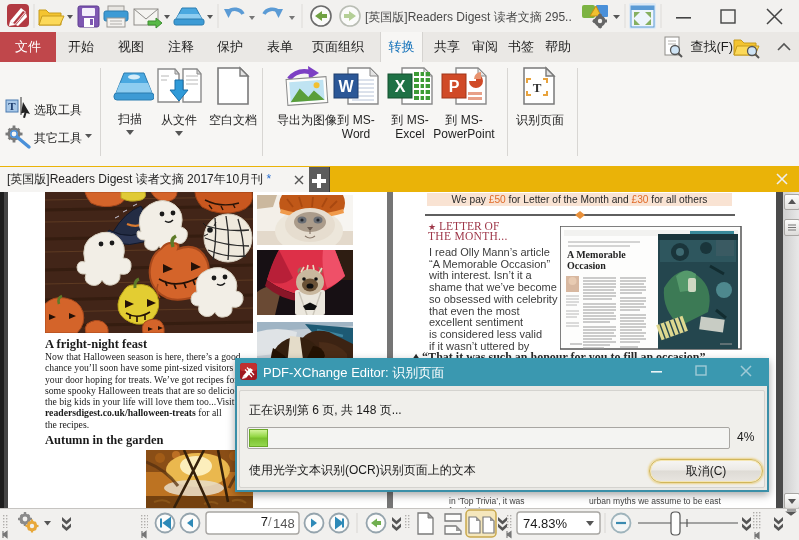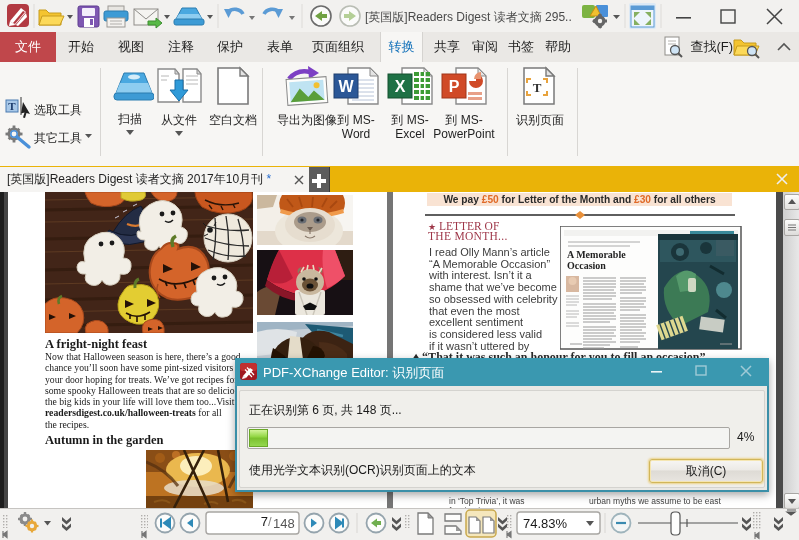--- a/index.html
+++ b/index.html
@@ -477,21 +477,21 @@
   <ellipse cx="37" cy="51" rx="5.5" ry="4" fill="#101010"></ellipse>
   <path d="M37 55 l0 5 M32 61 q5 4 10 0" stroke="#101010" stroke-width="1.4" fill="none"></path>
   <circle cx="27" cy="38" r="3" fill="#0c0c0c"></circle>
         <circle cx="49" cy="39" r="3" fill="#0c0c0c"></circle>
   <path d="M0 64 q22 8 46 6 l6 20 l-52 0z" fill="#dcdfe0"></path>
   <path d="M30 70 l8 2 l-2 18 l-8 0z" fill="#e8e2d2"></path>
  </svg>
 </div>
 <div id="rpage">
  
- <div style="position:absolute;left:34px;top:1px;width:305px;height:13px;background:#f9e3d3;text-align:center;font-size:10.2px;font-weight:bold;color:#2a2a2a;line-height:13px">We pay <span style="color:#e06a28">£50</span> for Letter of the Month and <span style="color:#e06a28">£30</span> for all others</div>
+ <div style="position:absolute;left:34px;top:1px;width:305px;height:13px;background:#f9e3d3;text-align:center;font-size:10.2px;font-weight:normal;color:#2a2a2a;line-height:13px">We pay <span style="color:#e06a28">£50</span> for Letter of the Month and <span style="color:#e06a28">£30</span> for all others</div>
  <svg width="310" height="10" style="position:absolute;left:32px;top:18px">
   <line x1="0" y1="5" x2="310" y2="5" stroke="#2a2a2a" stroke-width="1.5"></line>
   <path d="M150 5 l5 -4 l5 4 l-5 4 z" fill="#e8903a"></path>
  </svg>
  <div class="serif" style="position:absolute;left:35px;top:30px;font-size:11.5px;font-weight:normal;color:#9e3648;line-height:9px">
   <span style="font-size:9px">★</span> LETTER OF<br><span style="letter-spacing:.3px">THE MONTH...</span>
  </div>
  <div style="position:absolute;left:36px;top:55px;width:160px;font-size:11px;line-height:11.7px;color:#3c3c3c">I read Olly Mann’s article<br>“A Memorable Occasion”<br>with interest. Isn’t it a<br>shame that we’ve become<br>so obsessed with celebrity<br>that even the most<br>excellent sentiment<br>is considered less valid<br>if it wasn’t uttered by</div>
  
  <svg width="182" height="124" style="position:absolute;left:167px;top:34px">
@@ -717,14 +717,14 @@
  </svg>
 </div>
 <div id="dlgbody"></div>
 <div id="dlginner"></div>
 <div style="position:absolute;left:14px;top:44px;font-size:12px;color:#1a1a1a">正在识别第 6 页, 共 148 页...</div>
 <div style="position:absolute;left:12px;top:69px;width:481px;height:20px;border:1px solid #a8a6a2;background:#f4f4f2;border-radius:2px">
  <div style="position:absolute;left:1px;top:1px;width:17px;height:16px;background:linear-gradient(#d2f49a,#8ed43e 45%,#7ac02e 50%,#94d84e);border:1px solid #6aa828"></div>
 </div>
 <div style="position:absolute;left:502px;top:72px;font-size:12px;color:#1a1a1a">4%</div>
 <div style="position:absolute;left:14px;top:104px;font-size:12px;color:#1a1a1a">使用光学文本识别(OCR)识别页面上的文本</div>
-<div style="position:absolute;left:414px;top:101px;width:112px;height:22px;background:linear-gradient(#f7f6f4,#eceae6 45%,#dedbd5 50%,#e8e5e0);border:1px solid #d1b65a;border-radius:3px;box-shadow:0 0 0 1px #f5e6b2 inset,0 0 2px 1px #ecd389;font-size:12px;color:#1a1a1a;text-align:center;line-height:22px">取消(C)</div>
+<div style="position:absolute;left:414px;top:101px;width:112px;height:22px;background:linear-gradient(#f7f6f4,#eceae6 45%,#dedbd5 50%,#e8e5e0);border:1px solid #d1b65a;border-radius:12px;box-shadow:0 0 0 1px #f5e6b2 inset,0 0 2px 1px #ecd389;font-size:12px;color:#1a1a1a;text-align:center;line-height:22px">取消(C)</div>
 </div>
 
 </body></html>

